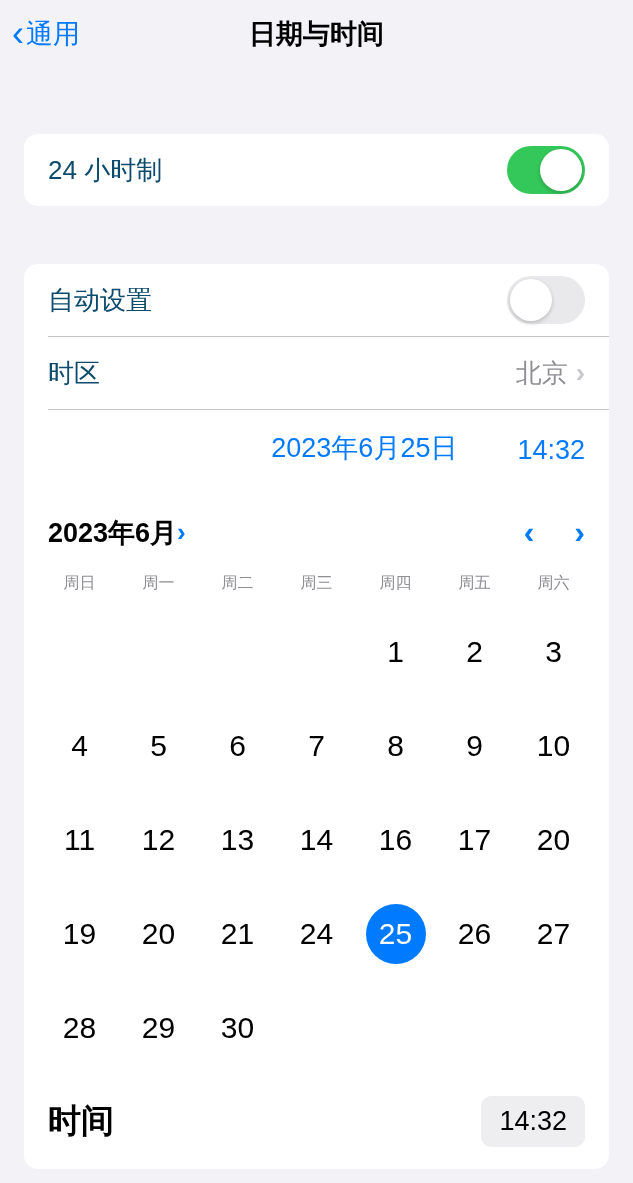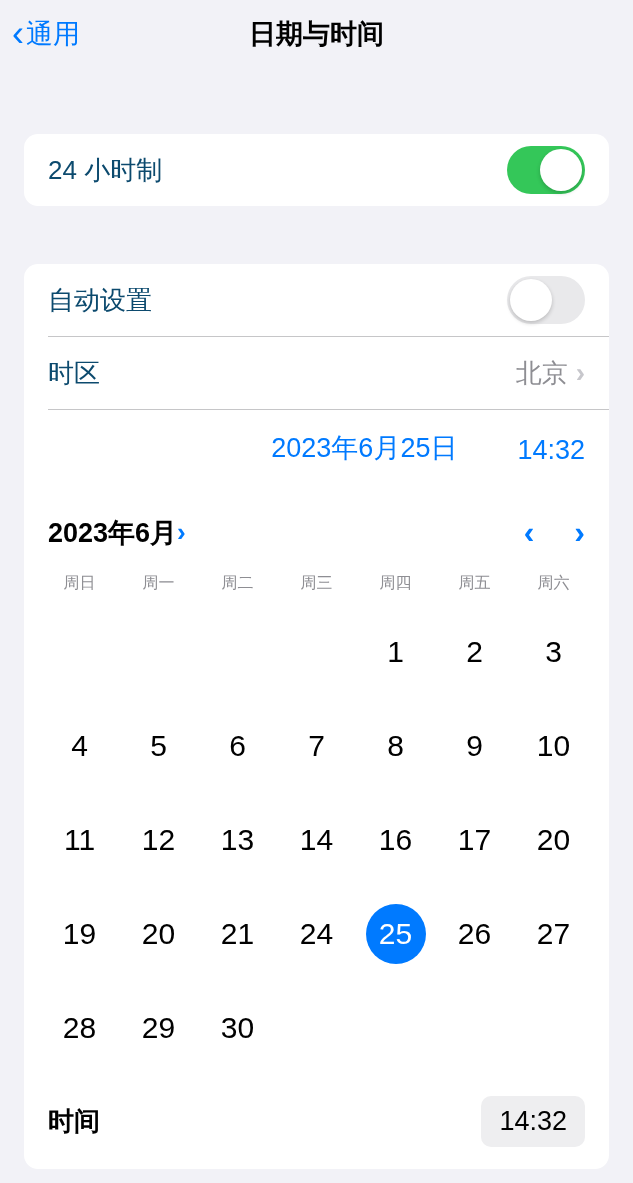--- a/index.html
+++ b/index.html
@@ -199,21 +199,21 @@
       color: #fff;
       font-weight: 500;
     }
     .time-row {
       display: flex;
       align-items: center;
       justify-content: space-between;
       padding: 18px 24px 22px 24px;
     }
     .time-label {
-      font-size: 26px;
+      font-size: 33px;
       font-weight: 600;
       color: #000;
     }
     .time-value {
       background: #eeeef0;
       border-radius: 10px;
       padding: 10px 18px;
       font-size: 27px;
       color: #000;
     }

